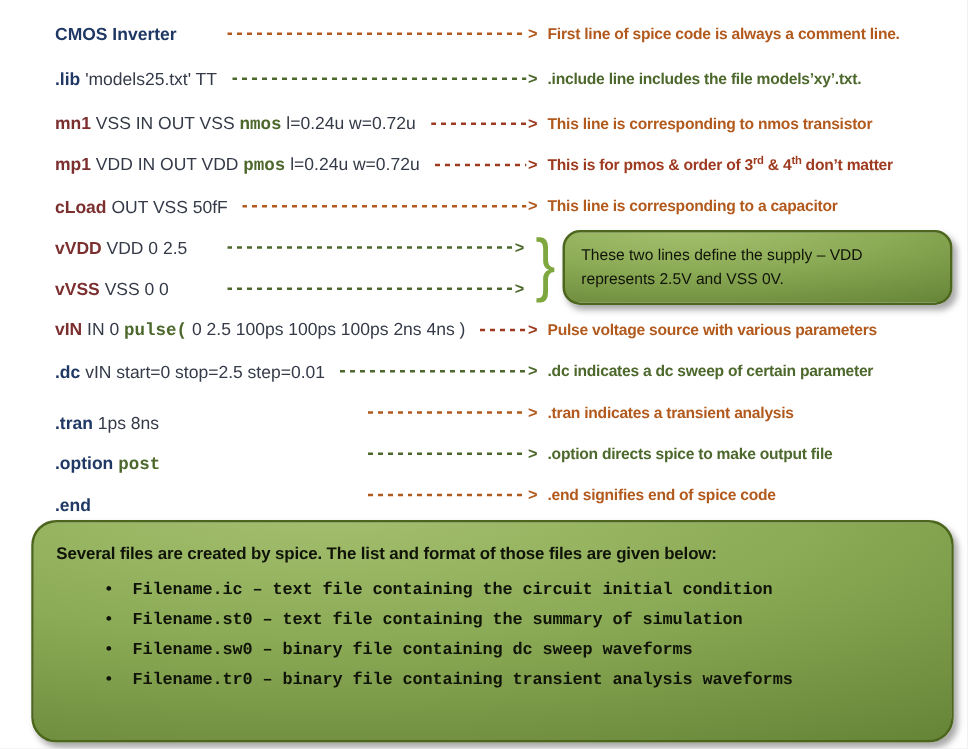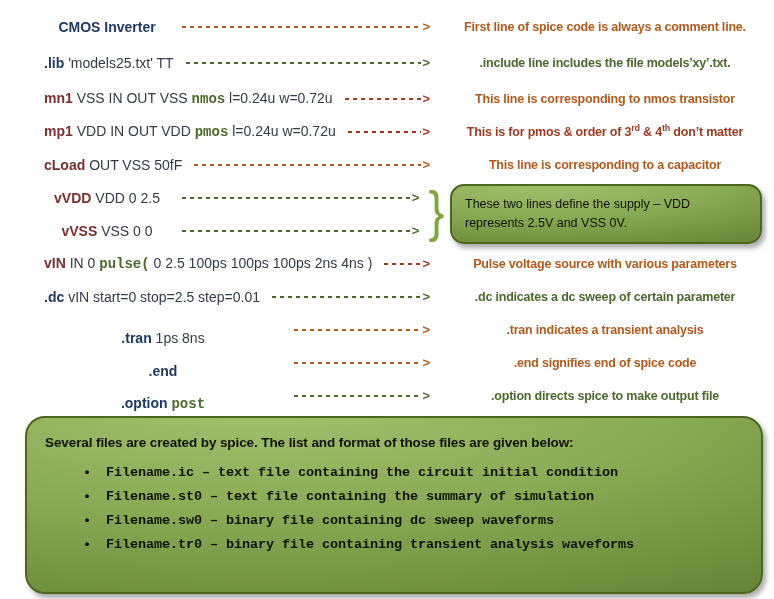--- a/index.html
+++ b/index.html
@@ -2,21 +2,21 @@
 <html style="--navy: #1F3864; --maroon: #7C2F2F; --olive: #4D682C; --orange: #B25A1D; --rust: #9D3A20; --code: #343A47; --brace: #7EA73F; --boxborder: #4C661E;"><head>
 <meta charset="utf-8">
 <style>
   html,body { margin:0; padding:0; background:#e8e8e8; }
   .slide {
     position:relative; width:774px; height:599px; background:#ffffff;
     font-family:"Liberation Sans", sans-serif; overflow:hidden; box-sizing:border-box;
     padding-top:10px;
   }
   .code-rows { padding-left:44px; padding-right:2px; }
-  .row { display:flex; align-items:center; height:33px;text-align:center; }
+  .row { display:flex; align-items:center; height:33px; }
   .row.gap { margin-bottom:3px; }
   .code { white-space:nowrap; font-size:14px; color:var(--code); min-width:126px; }
   .code.mw240 { min-width:238px;margin-top:16px; }
   .code b, .code .kw { font-weight:700; }
   .navy   { color:var(--navy);   font-weight:700; }
   .maroon { color:var(--maroon); font-weight:700; }
   .olive  { color:var(--olive);  font-weight:700;font-family:Liberation Mono, monospace; }
   .plain  { color:var(--code); }
   .arrow { flex:1; min-width:36px; display:flex; align-items:center; margin:0 8px 0 12px; }
   .arrow .dashes { flex:1; height:2px;
@@ -144,34 +144,34 @@
     <div class="row">
       <span class="code mw240"><b class="navy">.tran</b>
         <span class="plain">1ps 8ns</span></span>
       <span class="arrow c-orange">
           <i class="dashes"></i>
         </span>
       <span class="comment c-orange">.tran indicates a transient analysis</span>
     </div>
 
     <div class="row">
-      <span class="code mw240"><b class="navy">.end</b></span>
-      <span class="arrow c-orange">
-          <i class="dashes"></i>
-        </span>
-      <span class="comment c-orange">.end signifies end of spice code</span>
-    </div>
-
-    <div class="row">
       <span class="code mw240"><b class="navy">.option</b>
         <b class="olive">post</b></span>
       <span class="arrow c-olive">
           <i class="dashes"></i>
         </span>
       <span class="comment c-olive">.option directs spice to make output file</span>
+    </div>
+
+    <div class="row">
+      <span class="code mw240"><b class="navy">.end</b></span>
+      <span class="arrow c-orange">
+          <i class="dashes"></i>
+        </span>
+      <span class="comment c-orange">.end signifies end of spice code</span>
     </div>
 
   </div>
 
   <div class="gbox files-box">
     <div class="files-title">Several files are created by spice. The list and format of those files are given below:</div>
     <ul>
         <li>Filename.ic – text file containing the circuit initial condition</li>
         <li>Filename.st0 – text file containing the summary of simulation</li>
         <li>Filename.sw0 – binary file containing dc sweep waveforms</li>

